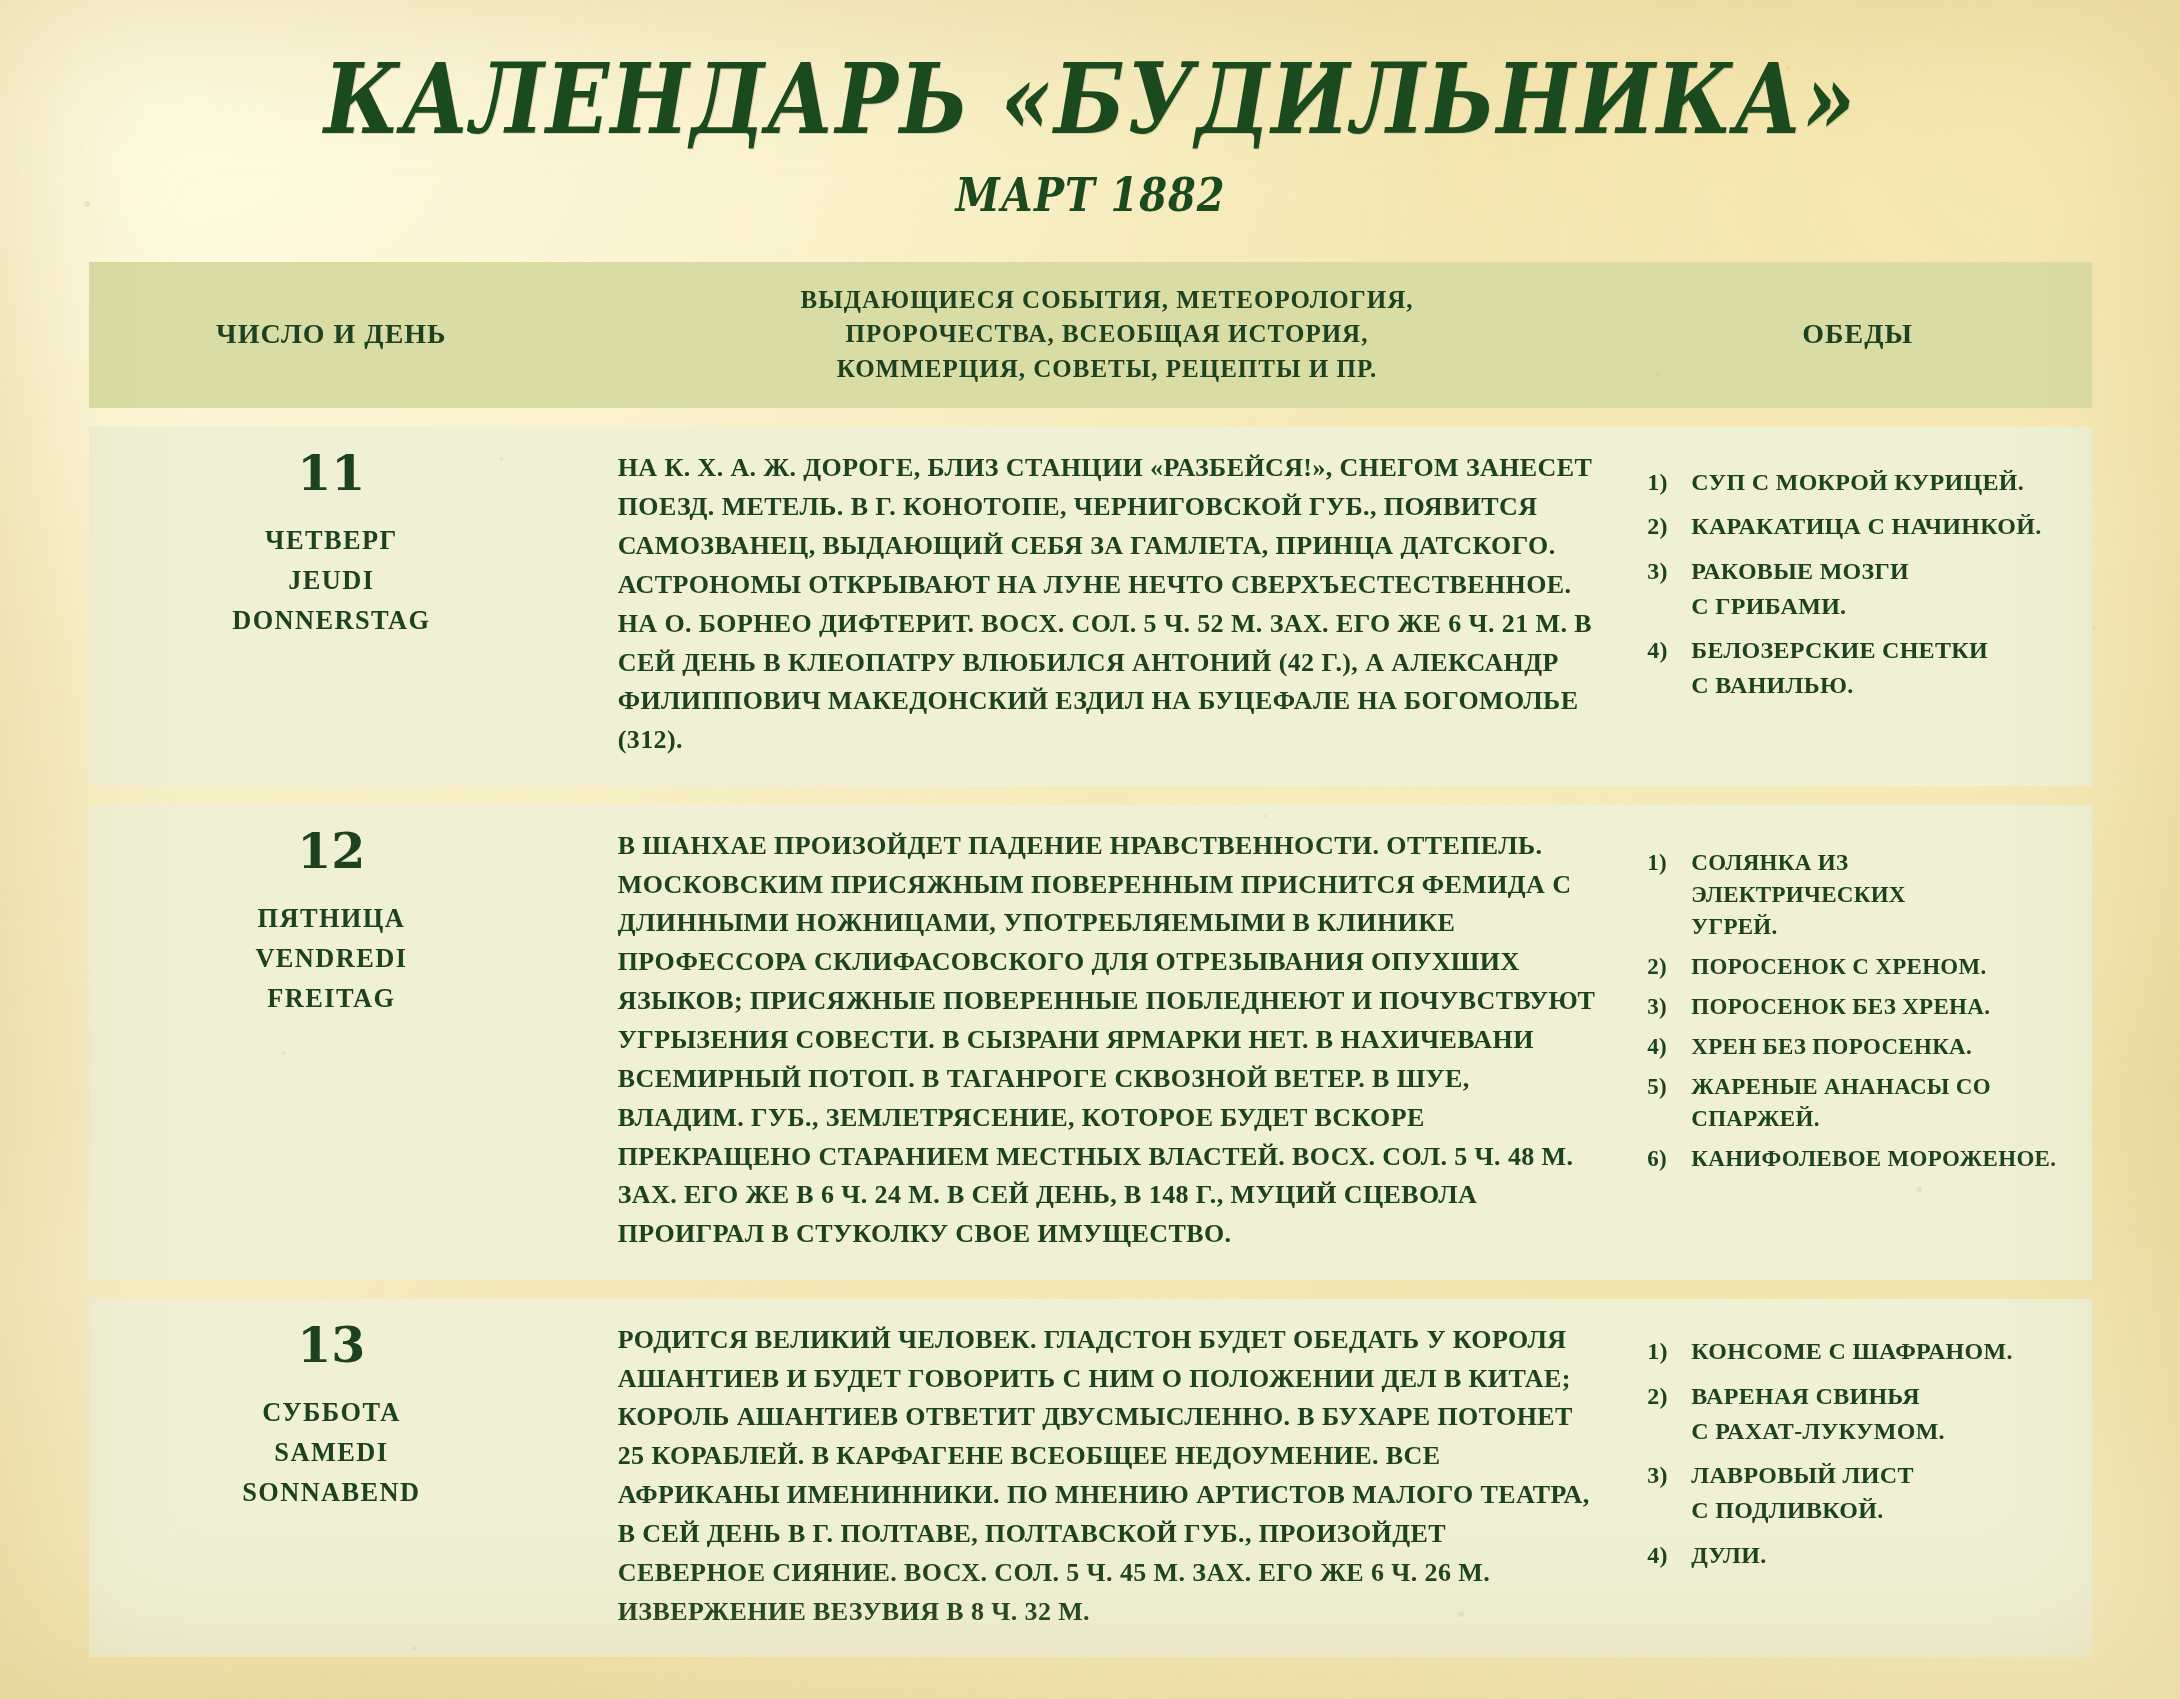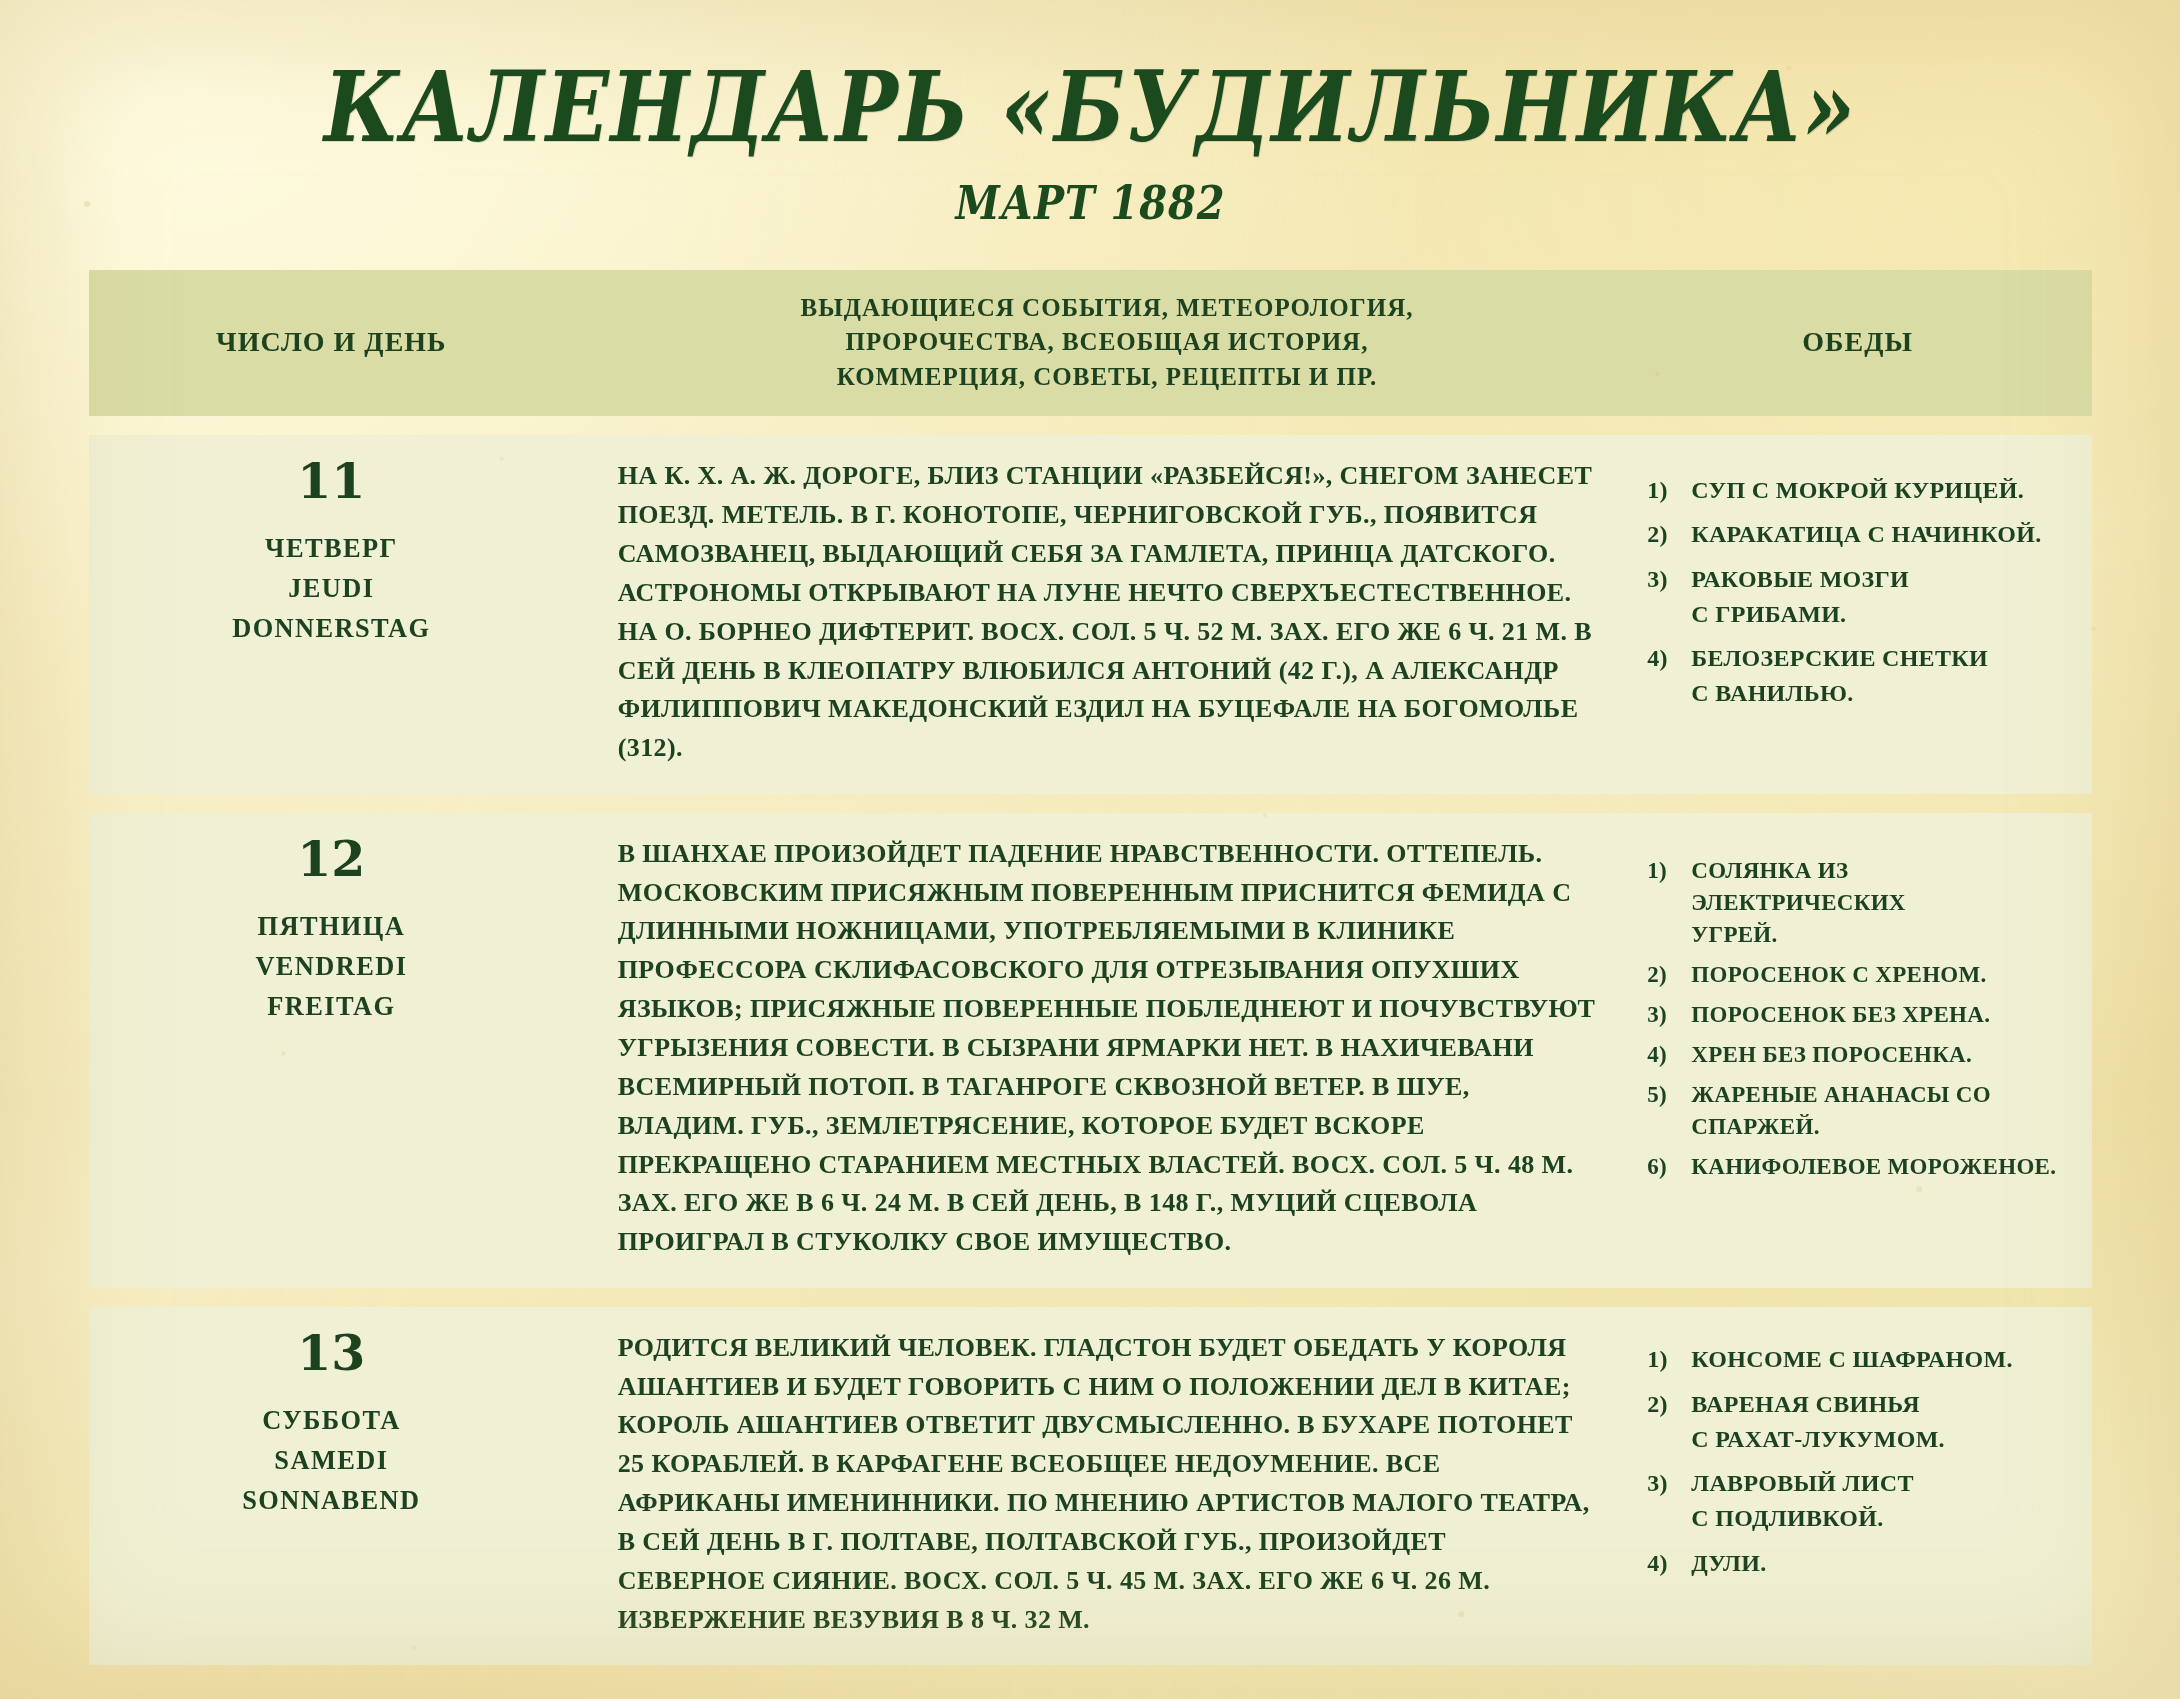--- a/index.html
+++ b/index.html
@@ -43,21 +43,21 @@
     inset: 0;
     pointer-events: none;
     box-shadow: inset 0 0 136px 34px rgba(205,180,110,0.30);
   }
 
   .sheet {
     position: relative;
     width: 2181px;
     height: 1699px;
     box-sizing: border-box;
-    padding: 12px 89px;
+    padding: 4px 89px;
   }
 
   
   .title-block {
     text-align: center;
     padding-top: 44px;
   }
   .main-title {
     font-family: "DejaVu Serif", "Liberation Serif", serif;
     font-size: 83px;

